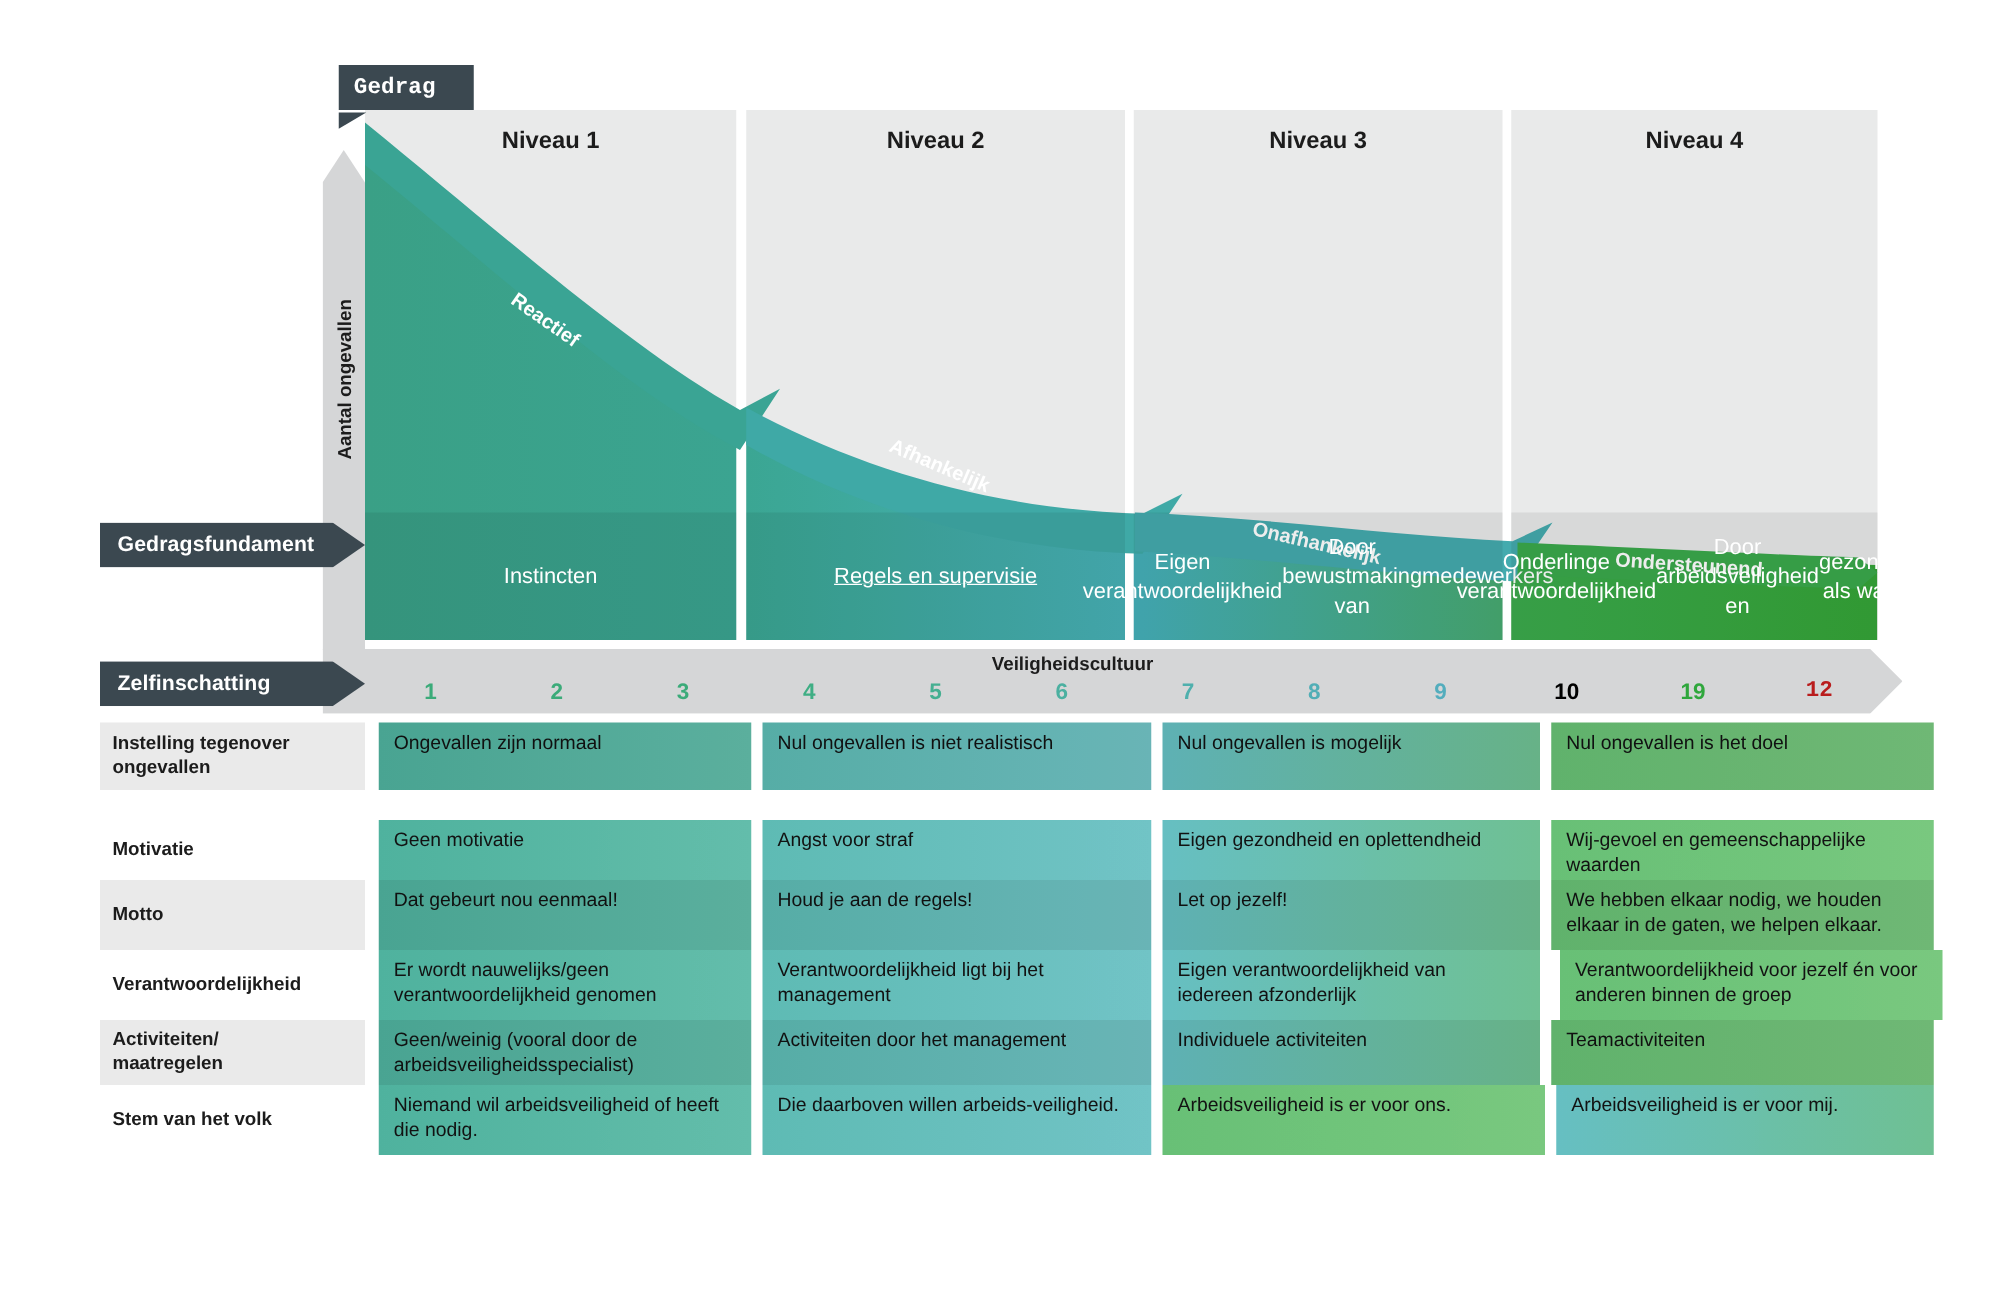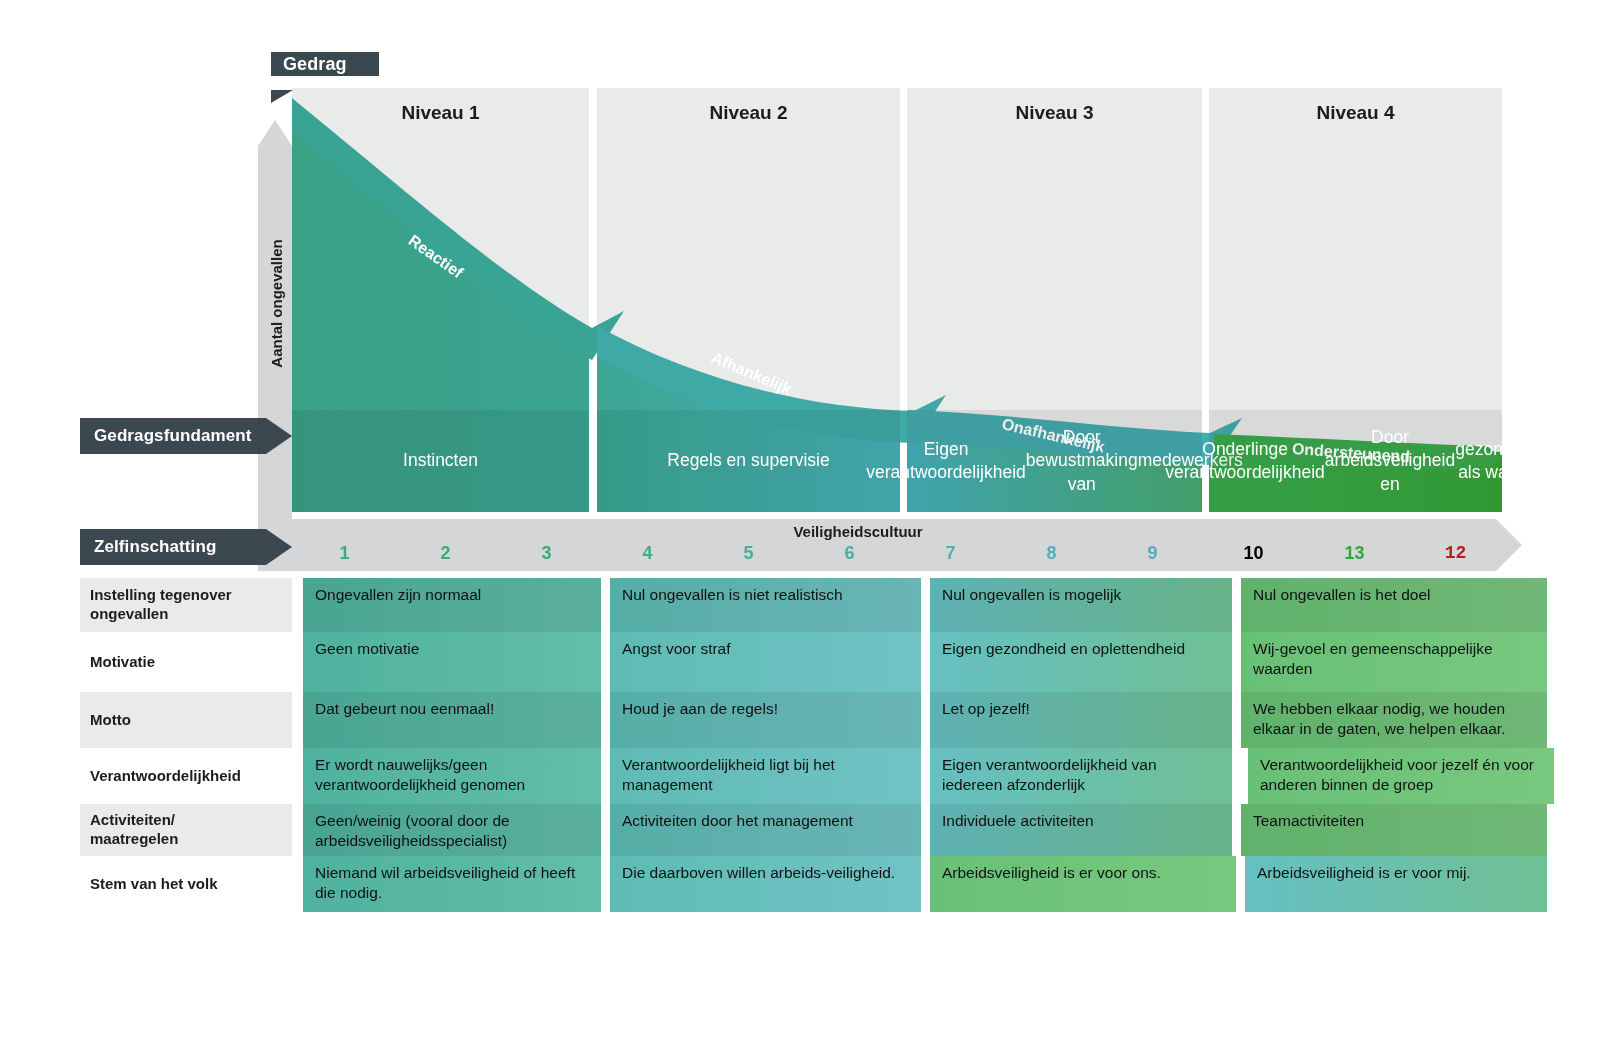--- a/index.html
+++ b/index.html
@@ -21,22 +21,22 @@
     font-size: 17px;
     display: flex;
     align-items: center;
     padding-left: 14px;
     letter-spacing: .1px;
   }
   .tag.pointed {
     clip-path: polygon(0 0, calc(100% - 26px) 0, 100% 50%, calc(100% - 26px) 100%, 0 100%);
   }
   .tag-gedrag {
-    left: 271px; top: 52px; width: 108px; height: 24px;
-    padding-left: 12px; font-size: 18px;
+    left: 271px; top: 52px; width: 108px; height: 36px;
+    padding-left: 12px; font-size: 18px; font-family: Liberation Mono, monospace;
   }
   .tag-gedrag::after{
     content:""; position:absolute; left:0; top:38px;
     border-left: 0 solid transparent;
     border-top: 13px solid #3b4850;
     border-right: 22px solid transparent;
   }
   .tag-fund  { left: 80px;  top: 418px; width: 212px; height: 36px; }
   .tag-zelf  { left: 80px;  top: 529px; width: 212px; height: 36px; }
 
@@ -195,21 +195,21 @@
     </svg>
 
     <div class="arrow-label" style="left:118px;top:142px;transform:rotate(35deg);">Reactief</div>
     <div class="arrow-label" style="left:420px;top:260px;transform:rotate(23deg);">Afhankelijk</div>
     <div class="arrow-label" style="left:710px;top:327px;transform:rotate(13deg);">Onafhankelijk</div>
     <div class="arrow-label" style="left:1000px;top:352px;transform:rotate(4deg);">Ondersteunend</div>
 
     <div class="found-band" style="left:0px;width:297px;">
       <div class="l1">Instincten</div>
     </div>
-    <div class="found-band" style="left:305px;width:303px;">
+    <div class="found-band" style="left:305px;width:303px;text-decoration:underline;">
       <div class="l1">Regels en supervisie</div>
     </div>
     <div class="found-band" style="left:615px;width:295px;">
       <div>Eigen verantwoordelijkheid</div>
       <div>Door bewustmaking van</div>
       <div>medewerkers</div>
     </div>
     <div class="found-band" style="left:917px;width:293px;">
       <div>Onderlinge verantwoordelijkheid</div>
       <div>Door arbeidsveiligheid en</div>
@@ -227,40 +227,40 @@
         <span style="color: rgb(59, 171, 121);">1</span>
         <span style="color: rgb(59, 171, 121);">2</span>
         <span style="color: rgb(59, 171, 121);">3</span>
         <span style="color: rgb(63, 174, 132);">4</span>
         <span style="color: rgb(69, 175, 145);">5</span>
         <span style="color: rgb(75, 176, 160);">6</span>
         <span style="color: rgb(79, 176, 173);">7</span>
         <span style="color: rgb(81, 174, 182);">8</span>
         <span style="color: rgb(83, 173, 189);">9</span>
         <span style="color: #000000;">10</span>
-        <span style="color: rgb(47, 167, 60);">13</span>
+        <span style="color: rgb(47, 167, 60);">19</span>
         <span style="color: #b91c1c; font-family: Liberation Mono, monospace;">12</span>
       </div>
   </div>
 
   <div class="tag tag-gedrag">Gedrag</div>
   <div class="tag pointed tag-fund">Gedragsfundament</div>
   <div class="tag pointed tag-zelf">Zelfinschatting</div>
 
   <div class="table" id="table-root">
       <div class="trow" style="height: 54px;">
         <div class="rowlabel shade">Instelling tegenover<br>ongevallen</div>
         <div class="cells">
           <div class="cell c1" style="background: linear-gradient(90deg, rgb(76, 171, 152), rgb(95, 182, 164)); filter: brightness(0.96);">Ongevallen zijn normaal</div>
           <div class="cell c2" style="background: linear-gradient(90deg, rgb(90, 180, 173), rgb(109, 188, 190)); filter: brightness(0.96);">Nul ongevallen is niet realistisch</div>
           <div class="cell c3" style="background: linear-gradient(90deg, rgb(98, 184, 187), rgb(107, 185, 141)); filter: brightness(0.96);">Nul ongevallen is mogelijk</div>
           <div class="cell c4" style="background: linear-gradient(90deg, rgb(100, 185, 113), rgb(116, 192, 122)); filter: brightness(0.96);">Nul ongevallen is het doel</div>
         </div>
       </div>
-      <div class="trow" style="height: 60px;">
+      <div class="trow" style="height: 48px; margin-top: 24px;">
         <div class="rowlabel">Motivatie</div>
         <div class="cells">
           <div class="cell c1" style="background: linear-gradient(90deg, rgb(76, 171, 152), rgb(95, 182, 164)); filter: brightness(1.04);">Geen motivatie</div>
           <div class="cell c2" style="background: linear-gradient(90deg, rgb(90, 180, 173), rgb(109, 188, 190)); filter: brightness(1.04);">Angst voor straf</div>
           <div class="cell c3" style="background: linear-gradient(90deg, rgb(98, 184, 187), rgb(107, 185, 141)); filter: brightness(1.04);">Eigen gezondheid en oplettendheid</div>
           <div class="cell c4" style="background: linear-gradient(90deg, rgb(100, 185, 113), rgb(116, 192, 122)); filter: brightness(1.04);">Wij-gevoel en gemeenschappelijke waarden</div>
         </div>
       </div>
       <div class="trow" style="height: 56px;">
         <div class="rowlabel shade">Motto</div>

